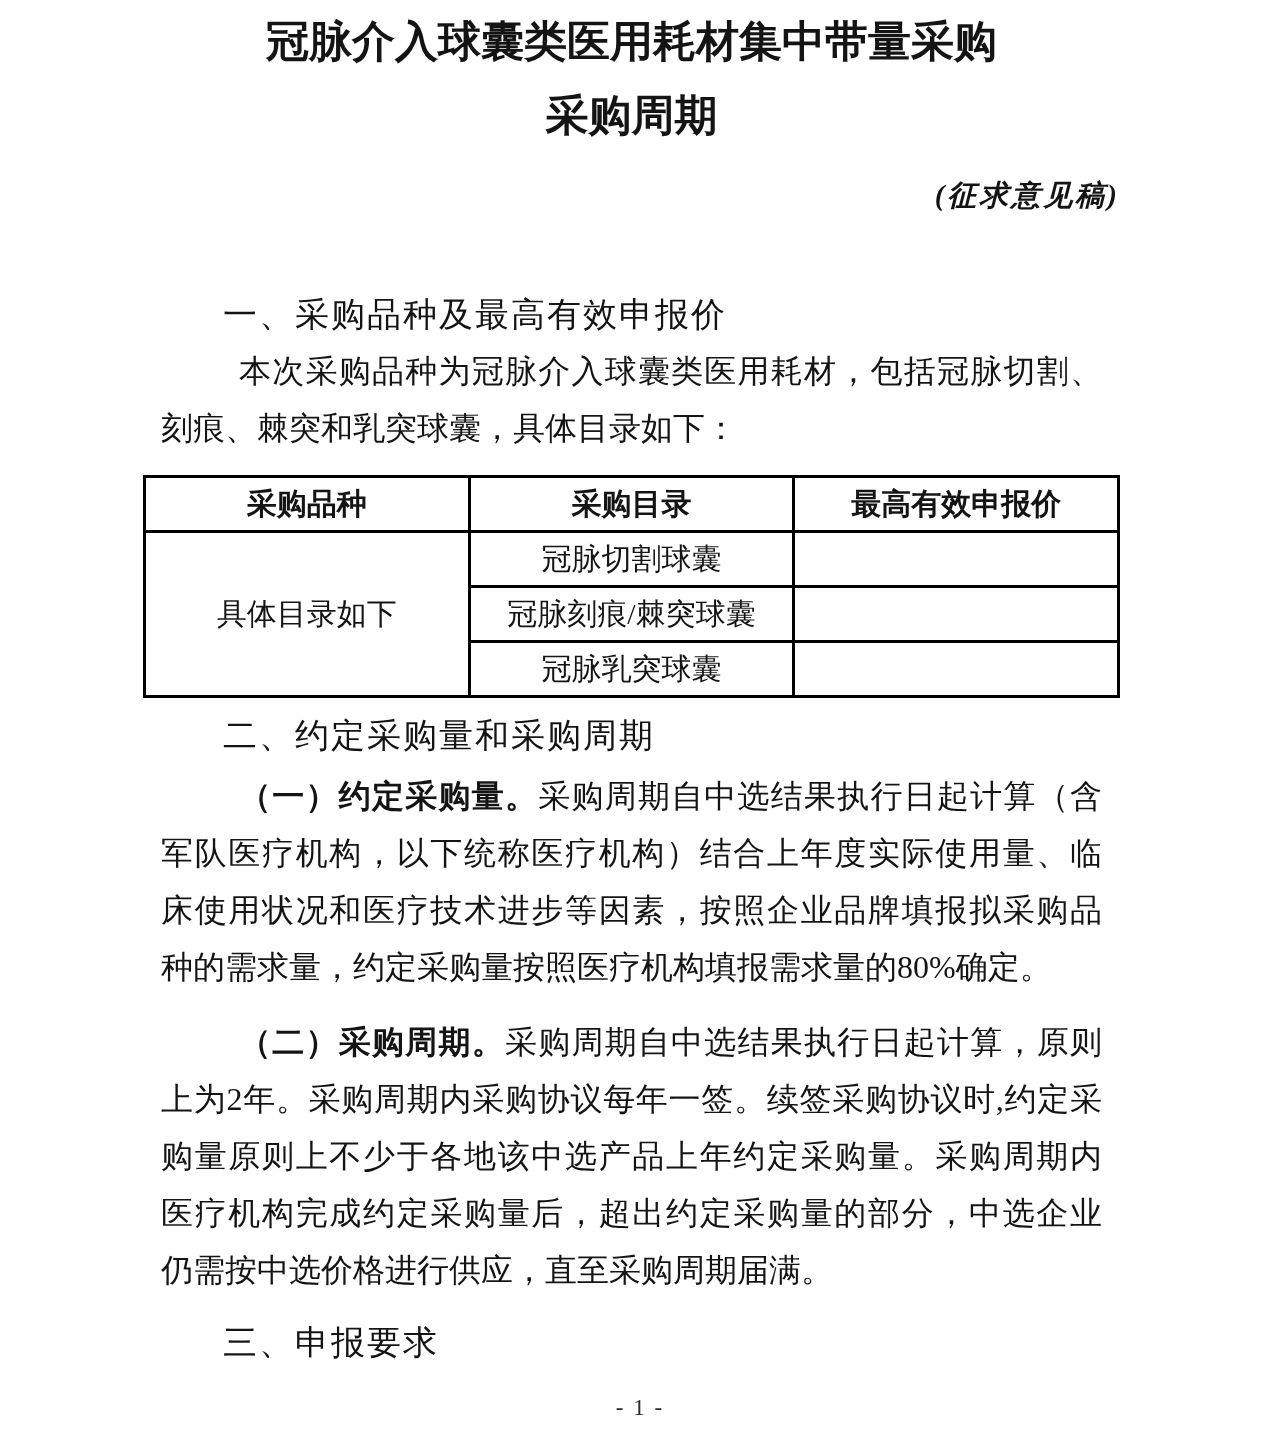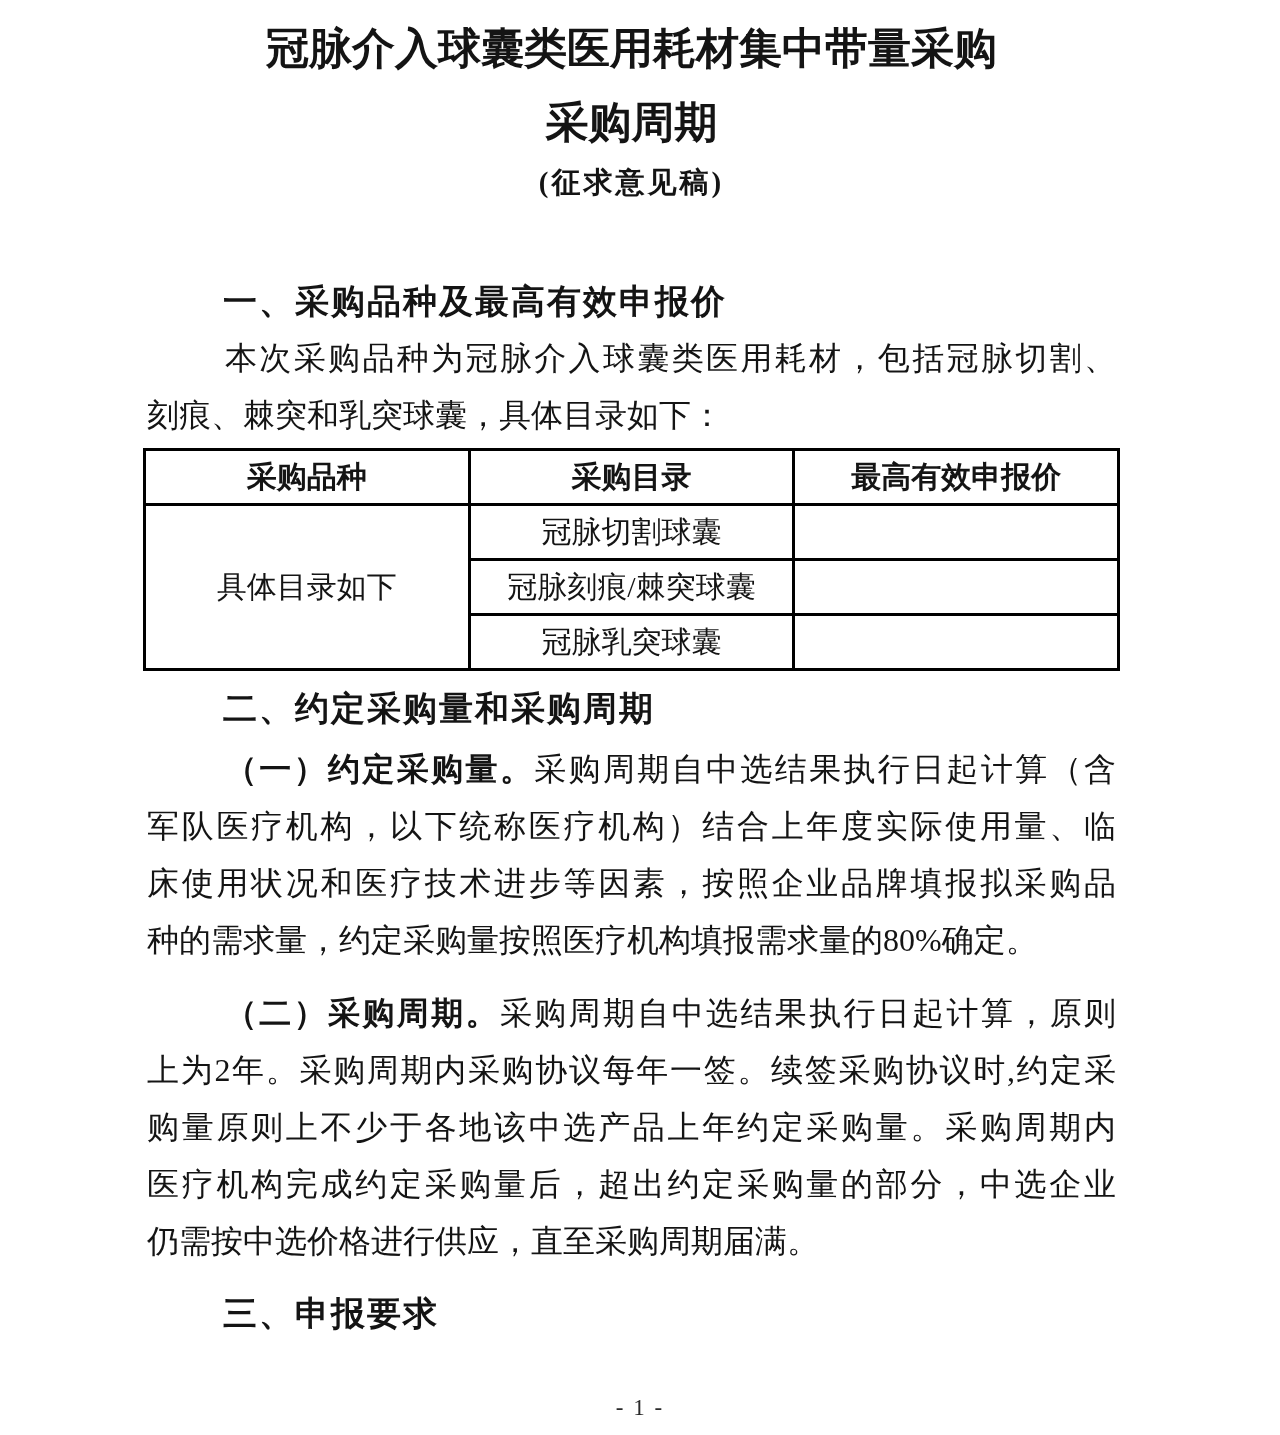--- a/index.html
+++ b/index.html
@@ -7,51 +7,52 @@
     position: relative;
     width: 1280px;
     height: 1435px;
     background: #ffffff;
     color: #141414;
     font-family: "Liberation Serif", serif;
     overflow: hidden;
   }
   .content {
     box-sizing: border-box;
-    padding: 12px 160px 0 143px;
+    padding: 5px 160px 0 143px;
   }
   .doc-title {
     margin: 0;
     text-align: center;
     font-size: 43px;
     line-height: 74px;
     font-weight: bold;
   }
   .doc-title .tline { display: block; }
   .subtitle {
-    margin-top: 2px;
-    text-align: center;
+    margin-top: 22px;
+    text-align: right;
     font-size: 29px;
     line-height: 40px;
     letter-spacing: 3px;
     font-weight: bold;
+    font-style: italic;
   }
   .sec-heading {
     margin: 0;
     padding-left: 80px;
     font-family: "Liberation Sans", sans-serif;
-    font-weight: bold;
+    font-weight: normal;
     font-size: 34px;
     line-height: 46px;
     letter-spacing: 2px;
   }
   .h-s1 { margin-top: 76px; }
   .h-s2 { margin-top: 14px; }
   .h-s3 { margin-top: 20px; }
-  .para { margin: 4px; }
+  .para { margin: 18px; }
   .m-intro { margin-top: 6px; }
   .m-p1 { margin-top: 10px; }
   .m-p2 { margin-top: 16px; }
   .pline {
     font-size: 32px;
     line-height: 57px;
     height: 57px;
     overflow: hidden;
   }
   .fill {

